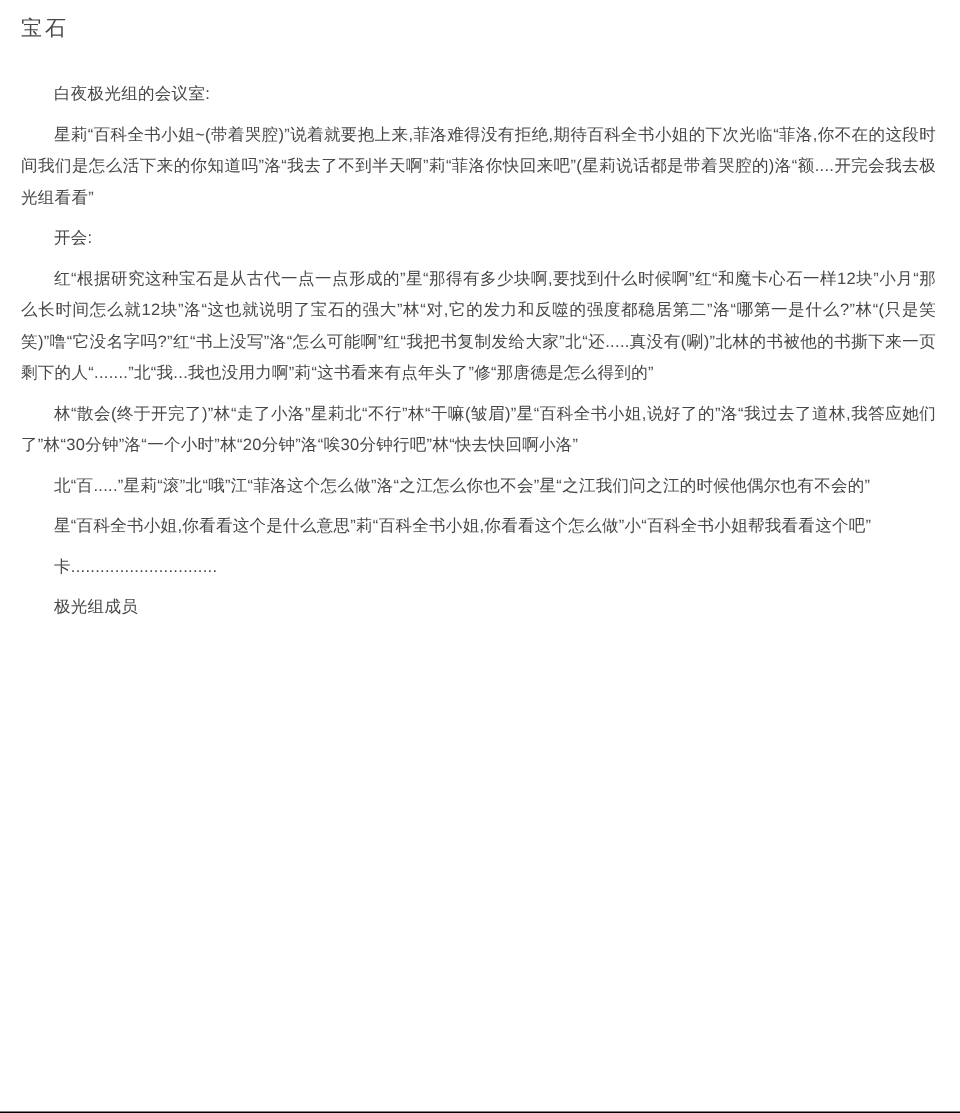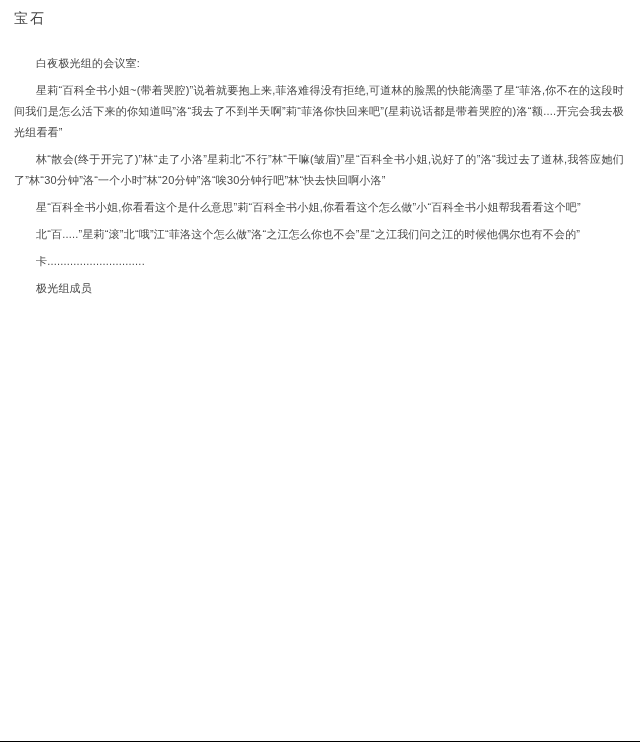--- a/index.html
+++ b/index.html
@@ -37,19 +37,21 @@
     text-align: justify;
   }
 </style>
 </head>
 <body>
 
 <div class="doc">
   <div class="doc-title">宝石</div>
 
   <p class="para">白夜极光组的会议室:</p>
-  <p class="para">星莉“百科全书小姐~(带着哭腔)”说着就要抱上来,菲洛难得没有拒绝,可道林的脸黑的快能滴墨了星“菲洛,你不在的这段时间我们是怎么活下来的你知道吗”洛“我去了不到半天啊”莉“菲洛你快回来吧”(星莉说话都是带着哭腔的)洛“额....开完会我去极光组看看”</p>
+  <p class="para">星莉“百科全书小姐~(带着哭腔)”说着就要抱上来,菲洛难得没有拒绝,期待百科全书小姐的下次光临“菲洛,你不在的这段时间我们是怎么活下来的你知道吗”洛“我去了不到半天啊”莉“菲洛你快回来吧”(星莉说话都是带着哭腔的)洛“额....开完会我去极光组看看”</p>
+  <p class="para">开会:</p>
+  <p class="para">红“根据研究这种宝石是从古代一点一点形成的”星“那得有多少块啊,要找到什么时候啊”红“和魔卡心石一样12块”小月“那么长时间怎么就12块”洛“这也就说明了宝石的强大”林“对,它的发力和反噬的强度都稳居第二”洛“哪第一是什么?”林“(只是笑笑)”噜“它没名字吗?”红“书上没写”洛“怎么可能啊”红“我把书复制发给大家”北“还.....真没有(唰)”北林的书被他的书撕下来一页 剩下的人“.......”北“我...我也没用力啊”莉“这书看来有点年头了”修“那唐德是怎么得到的”</p>
   <p class="para">林“散会(终于开完了)”林“走了小洛”星莉北“不行”林“干嘛(皱眉)”星“百科全书小姐,说好了的”洛“我过去了道林,我答应她们了”林“30分钟”洛“一个小时”林“20分钟”洛“唉30分钟行吧”林“快去快回啊小洛”</p>
+  <p class="para">北“百.....”星莉“滚”北“哦”江“菲洛这个怎么做”洛“之江怎么你也不会”星“之江我们问之江的时候他偶尔也有不会的”</p>
   <p class="para">星“百科全书小姐,你看看这个是什么意思”莉“百科全书小姐,你看看这个怎么做”小“百科全书小姐帮我看看这个吧”</p>
-  <p class="para">北“百.....”星莉“滚”北“哦”江“菲洛这个怎么做”洛“之江怎么你也不会”星“之江我们问之江的时候他偶尔也有不会的”</p>
   <p class="para">卡..............................</p>
   <p class="para">极光组成员</p>
 </div>
 
 </body></html>

